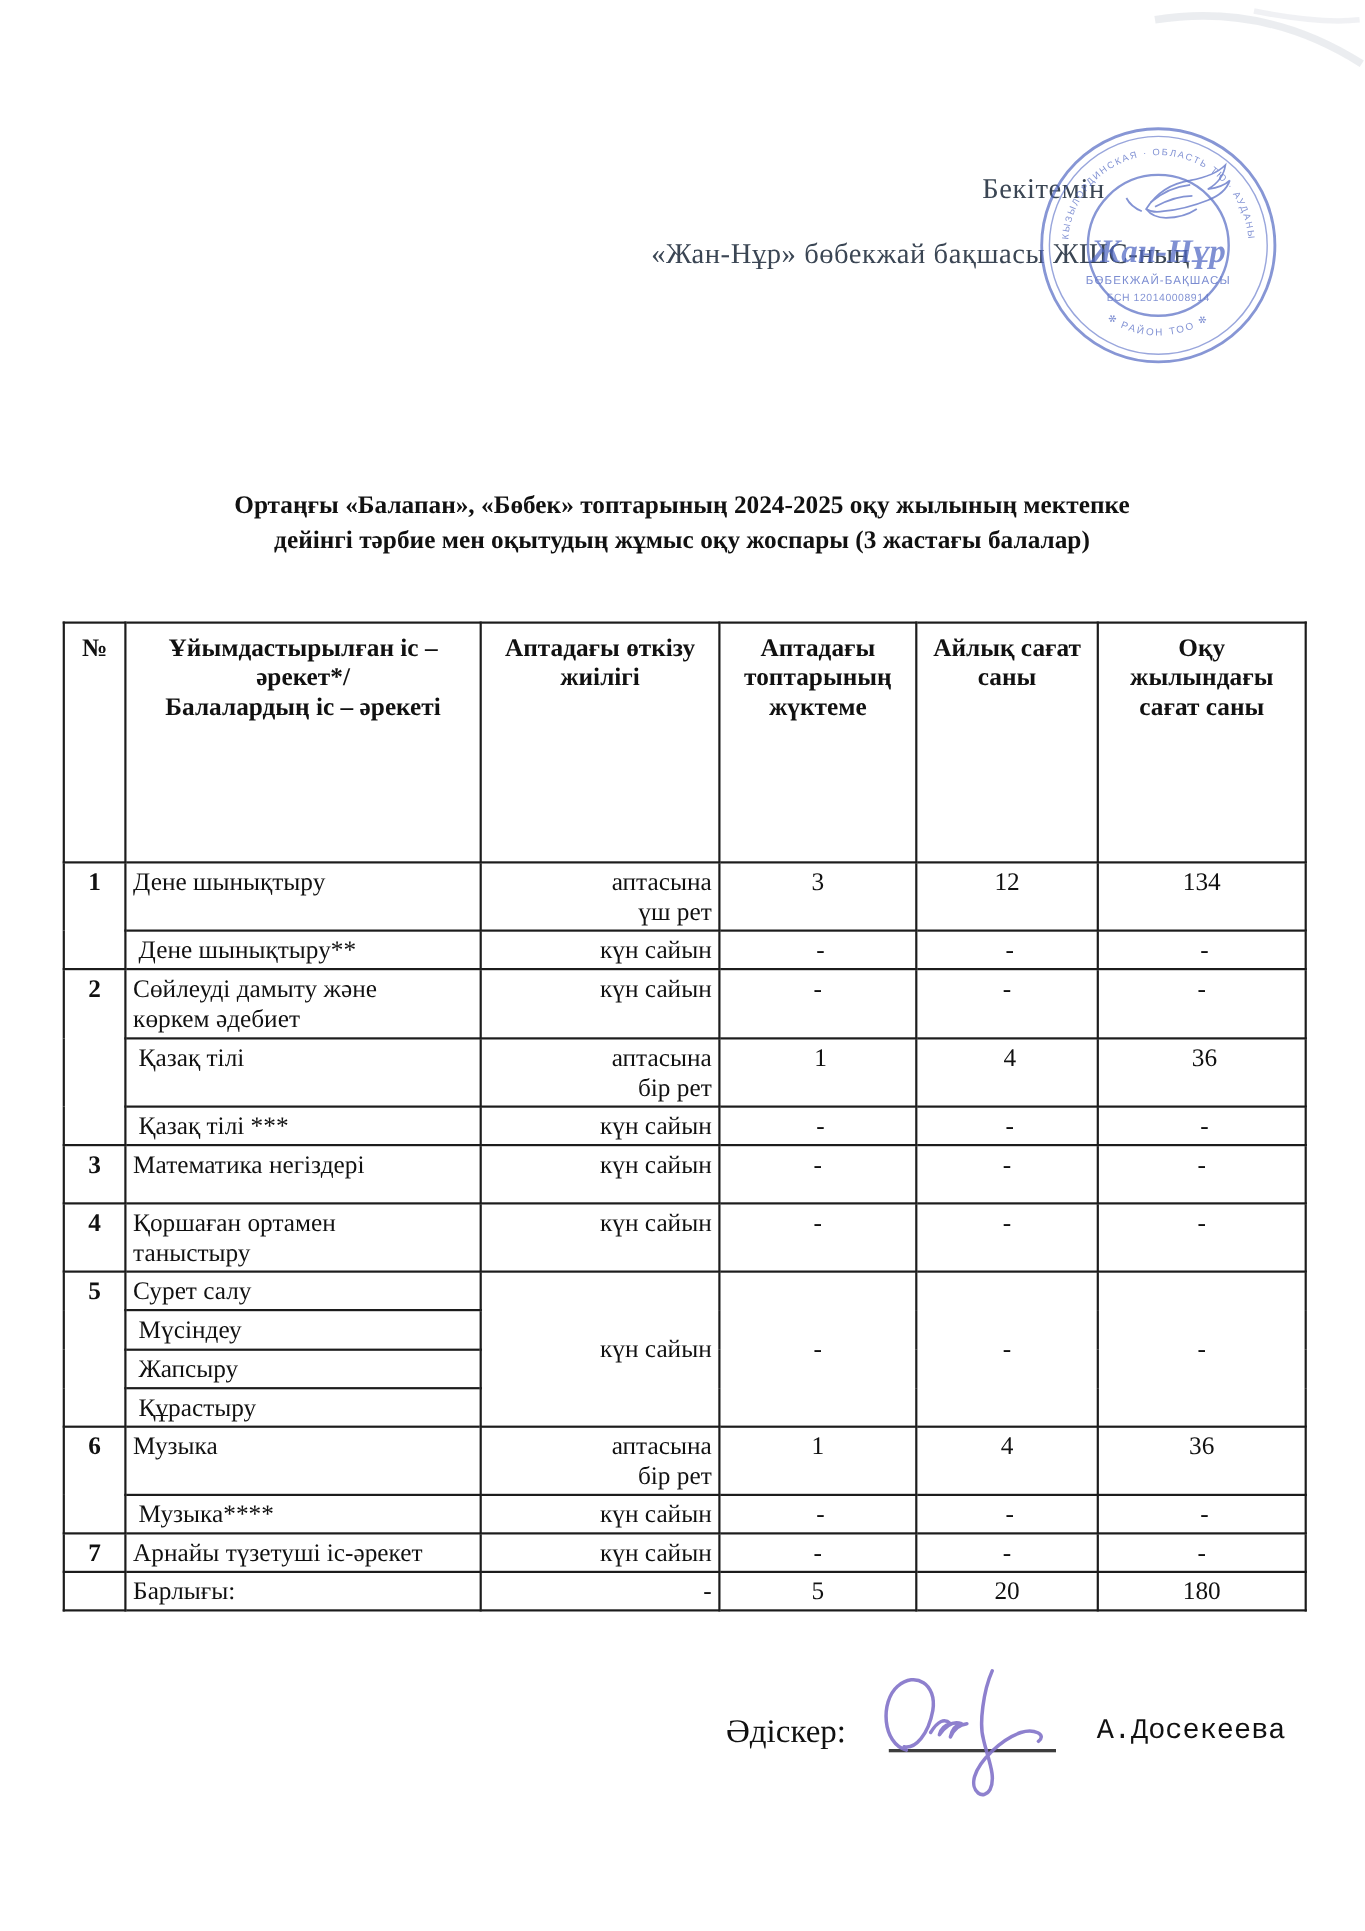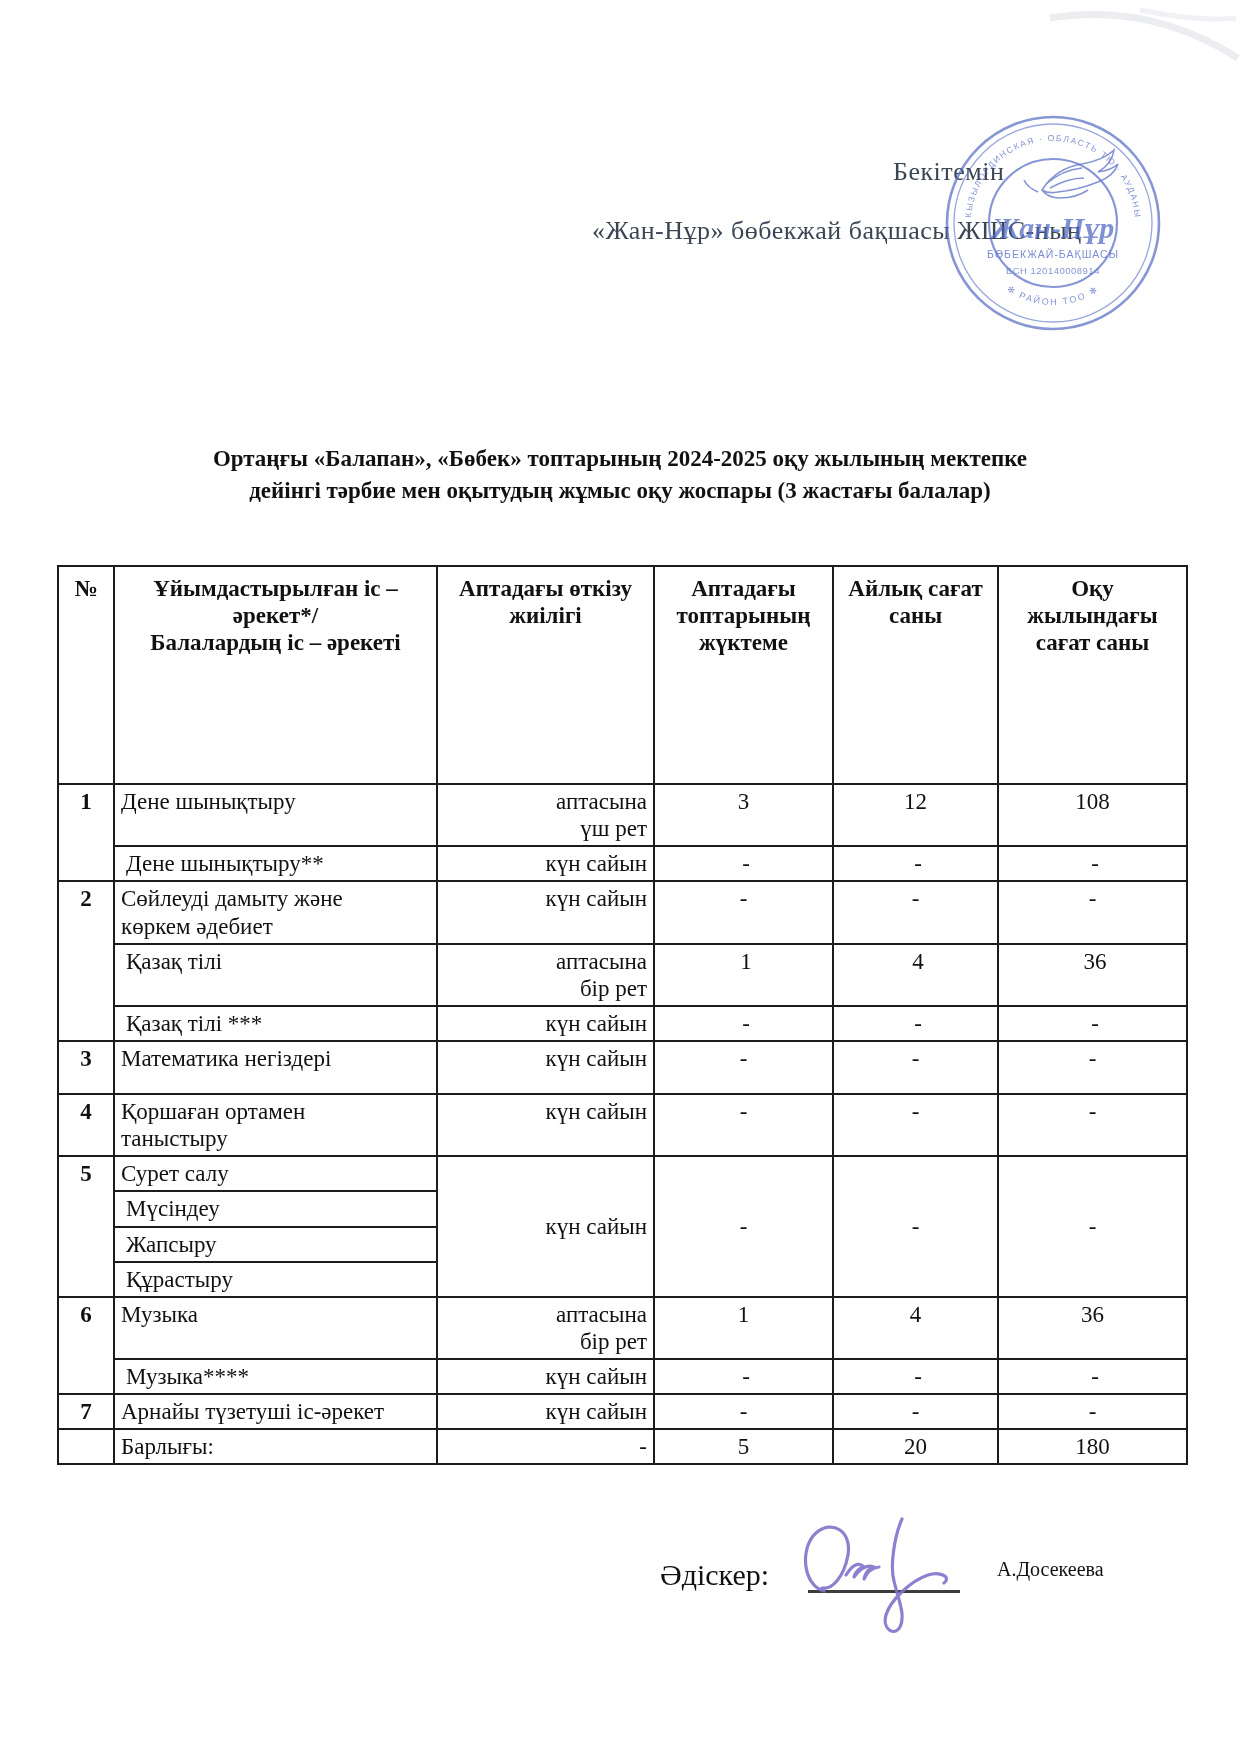--- a/index.html
+++ b/index.html
@@ -60,21 +60,21 @@
     padding-top:8px;
   }
   th.left-head{text-align:left;padding-left:8px;}
   td.num{font-weight:bold;text-align:center;}
   td.name{text-align:left;padding-left:10px;white-space:pre-line;}
   td.freq{text-align:right;white-space:pre-line;}
   td.val{text-align:center;}
   tr.thin td{border-top:1px solid #7e7e7e;padding-left:11px;}
   
   .footer-label{position:absolute;left:660px;top:1558px;font-size:30px;white-space:nowrap;text-align:center;}
-  .footer-name{position:absolute;left:997px;top:1558px;font-size:20px;white-space:nowrap;}
+  .footer-name{position:absolute;left:997px;top:1558px;font-size:26px;white-space:nowrap;font-family:Liberation Mono, monospace;}
   .sig-line{position:absolute;left:808px;top:1590px;width:152px;height:3px;background:#3d3d3d;}
   .signature{position:absolute;left:792px;top:1515px;width:180px;height:130px;}
   .artifact{position:absolute;left:990px;top:0px;width:251px;height:110px;}
 </style>
 </head>
 <body>
 
 <div class="page">
 
   <svg class="artifact" viewBox="0 0 251 110">
@@ -148,21 +148,21 @@
         </tr>
       </thead>
       <tbody>
         <tr style="height:60px">
           <td class="num" rowspan="2">1</td>
           <td class="name">Дене шынықтыру</td>
           <td class="freq">аптасына
 үш рет</td>
           <td class="val">3</td>
           <td class="val">12</td>
-          <td class="val">108</td>
+          <td class="val">134</td>
         </tr>
         <tr class="thin" style="height:27px">
           <td class="name">Дене шынықтыру**</td>
           <td class="freq">күн сайын</td>
           <td class="val">-</td>
           <td class="val">-</td>
           <td class="val">-</td>
         </tr>
         <tr style="height:58px">
           <td class="num" rowspan="3">2</td>

